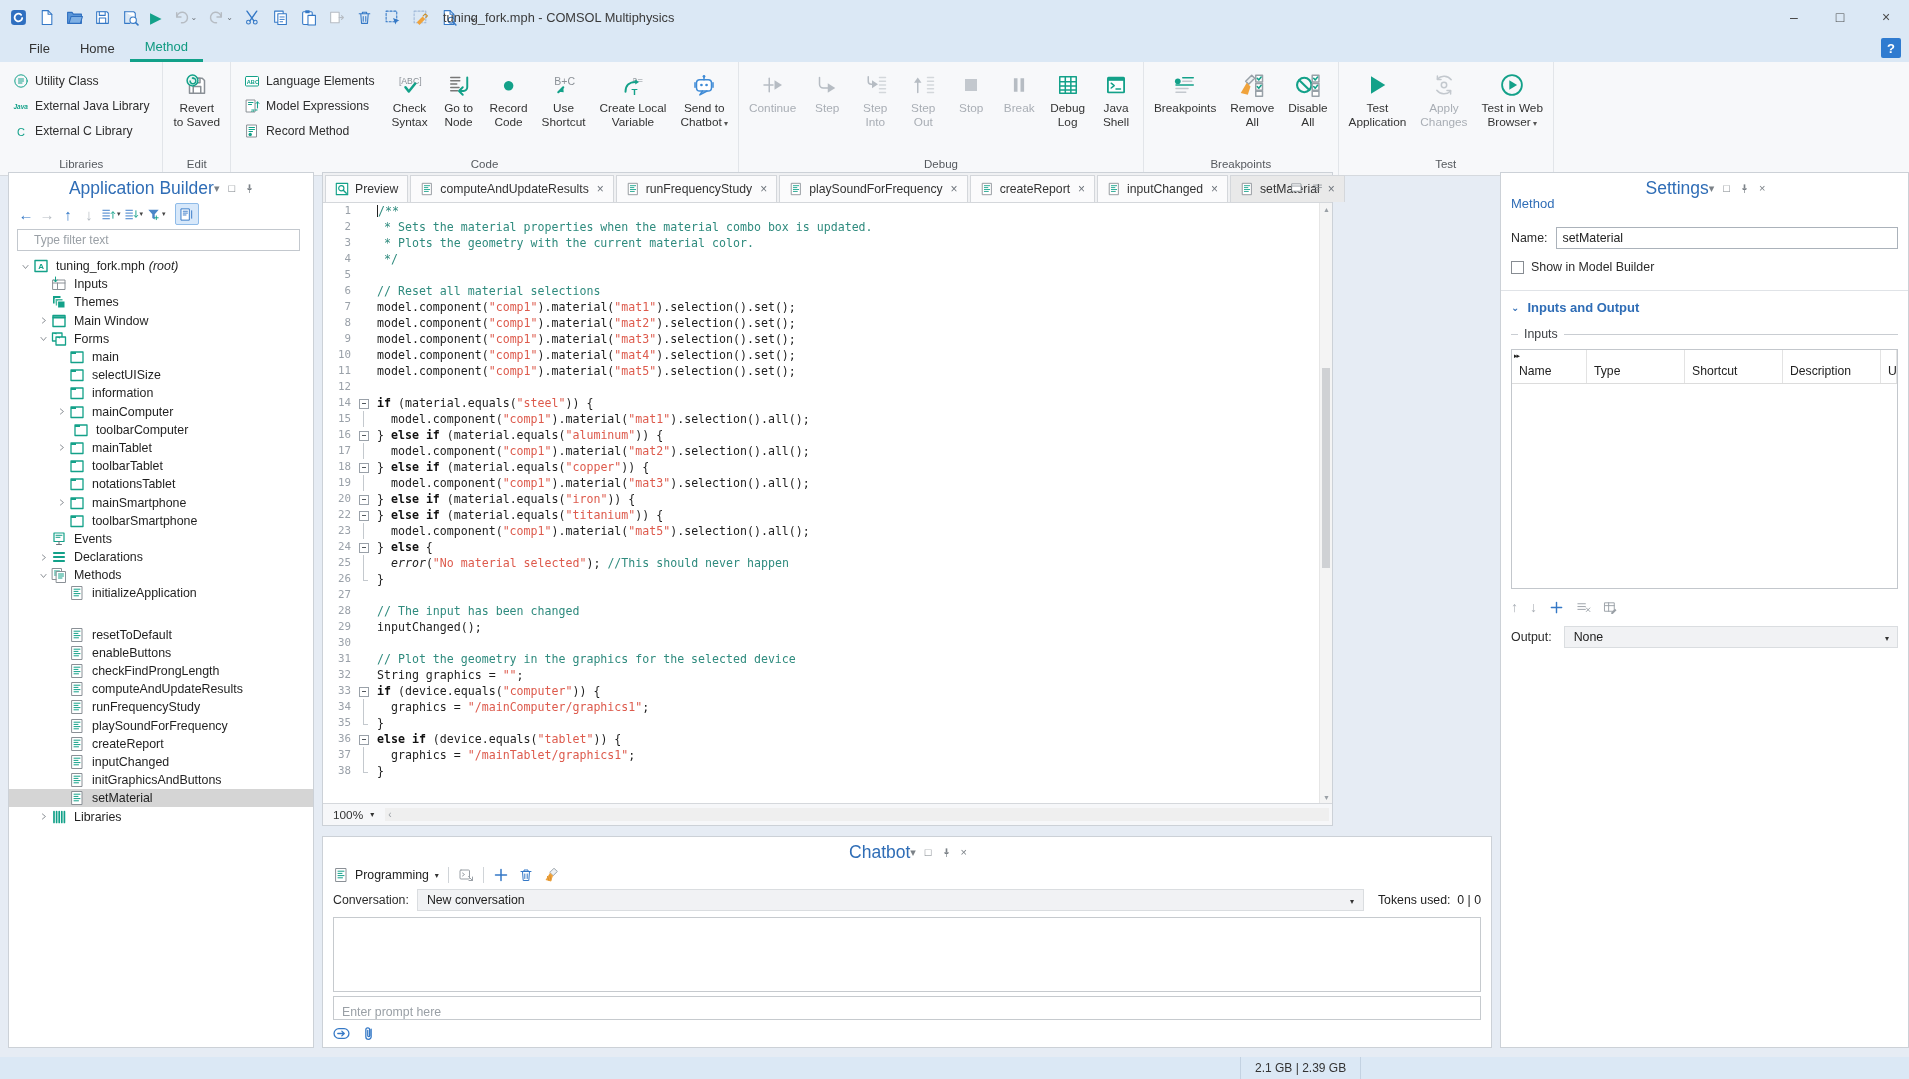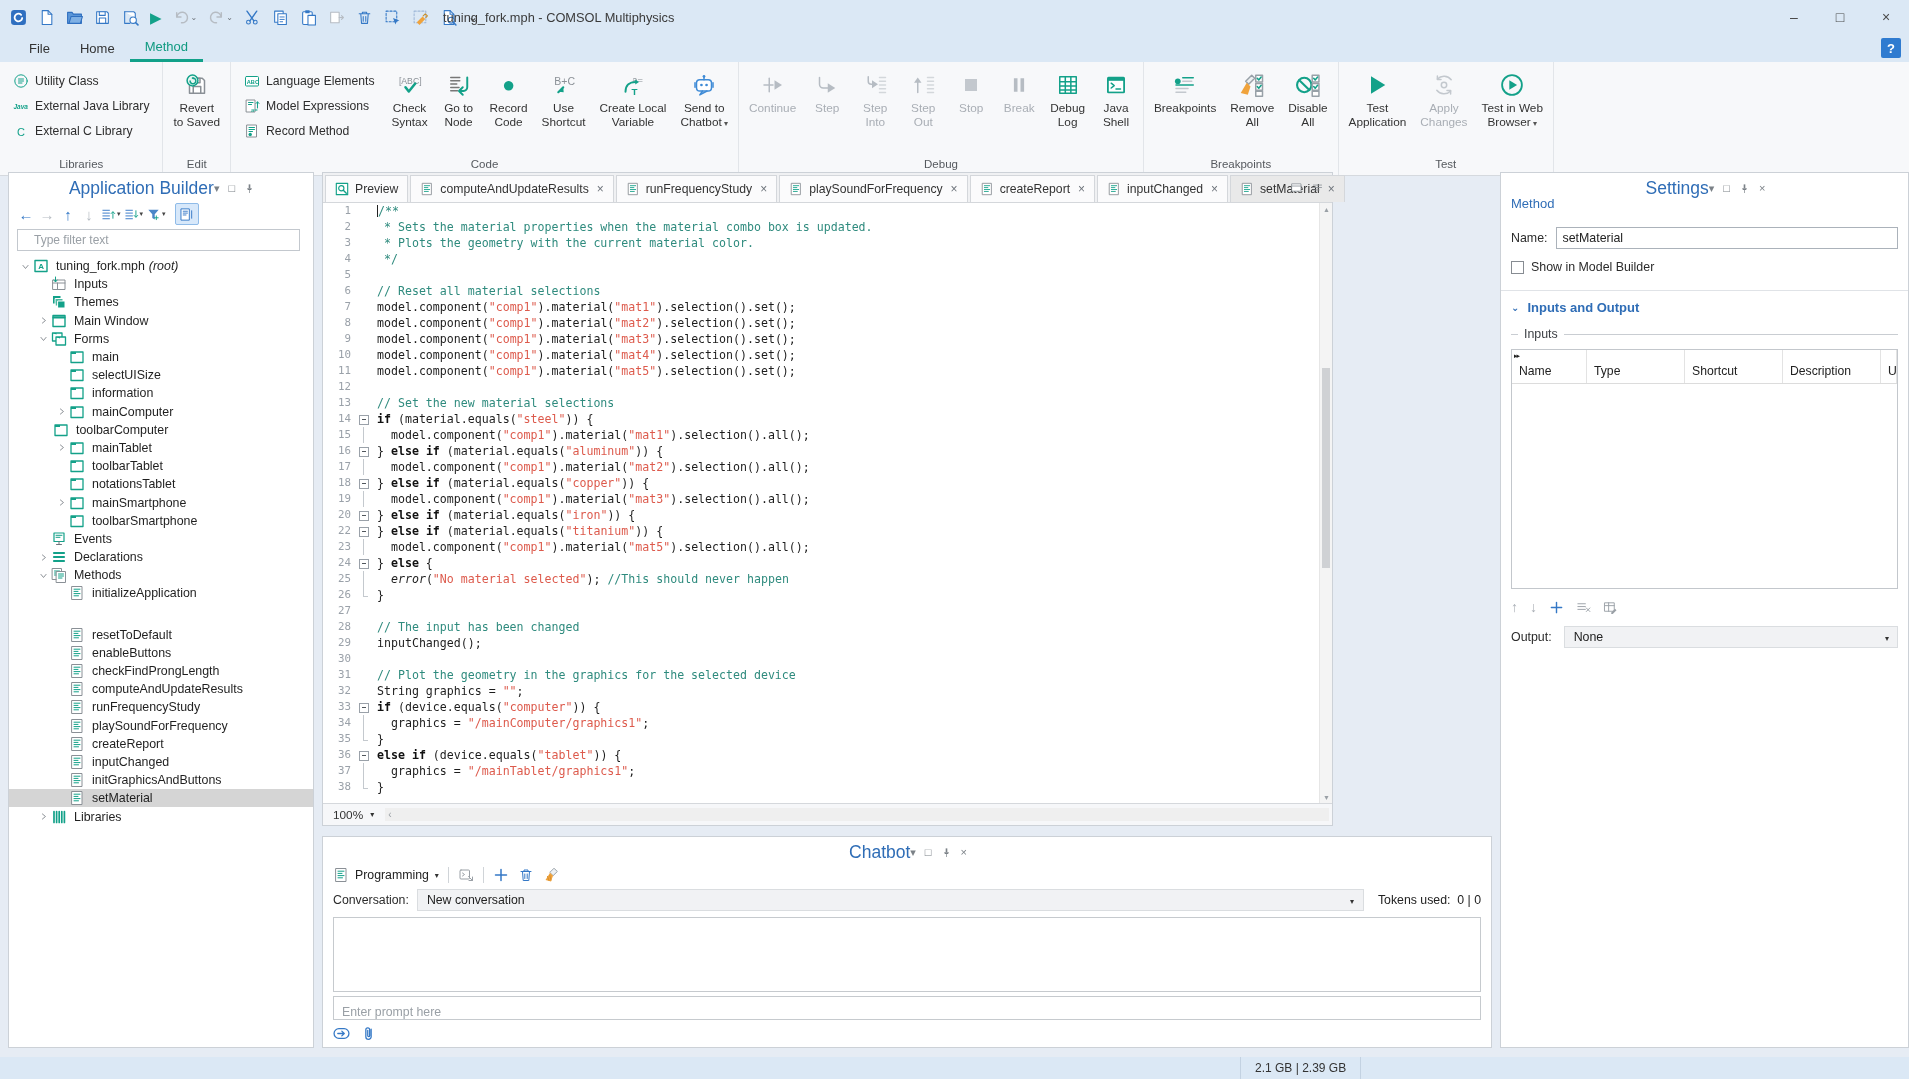--- a/index.html
+++ b/index.html
@@ -862,21 +862,21 @@
           </svg>
         </span>
         <span class="ticon">
           <svg viewBox="0 0 16 16" fill="none" stroke-linecap="round" stroke-linejoin="round">
             <rect x="2" y="3" width="12" height="10.5" fill="#fff" stroke="#13a189" stroke-width="1.3"></rect>
             <path d="M2 3h5v2H2z" fill="#13a189"></path>
           </svg>
         </span>
         <span>mainComputer</span>
       </div>
-      <div class="trow" style="padding-left: 28px;">
+      <div class="trow" style="padding-left: 28px; margin-left: 20px;">
         <span class="texp"></span>
         <span class="ticon">
           <svg viewBox="0 0 16 16" fill="none" stroke-linecap="round" stroke-linejoin="round">
             <rect x="2" y="3" width="12" height="10.5" fill="#fff" stroke="#13a189" stroke-width="1.3"></rect>
             <path d="M2 3h5v2H2z" fill="#13a189"></path>
           </svg>
         </span>
         <span>toolbarComputer</span>
       </div>
       <div class="trow" style="padding-left: 44px;">
@@ -1243,25 +1243,20 @@
         </div>
         <div class="cl">
           <span class="ln">11</span>
           <span class="fold"></span>
           <span class="ct"><span class="pl">model.component(</span><span class="st">"comp1"</span><span class="pl">).material(</span><span class="st">"mat5"</span><span class="pl">).selection().set();</span></span>
         </div>
         <div class="cl">
           <span class="ln">12</span>
           <span class="fold"></span>
           <span class="ct"></span>
-        </div>
-        <div class="cl">
-          <span class="ln">13</span>
-          <span class="fold"></span>
-          <span class="ct"><span class="cm">// Set the new material selections</span></span>
         </div>
         <div class="cl">
           <span class="ln">14</span>
           <span class="fold box"></span>
           <span class="ct"><span class="kw">if</span><span class="pl"> (material.equals(</span><span class="st">"steel"</span><span class="pl">)) {</span></span>
         </div>
         <div class="cl">
           <span class="ln">15</span>
           <span class="fold line"></span>
           <span class="ct"><span class="pl">  model.component(</span><span class="st">"comp1"</span><span class="pl">).material(</span><span class="st">"mat1"</span><span class="pl">).selection().all();</span></span>

